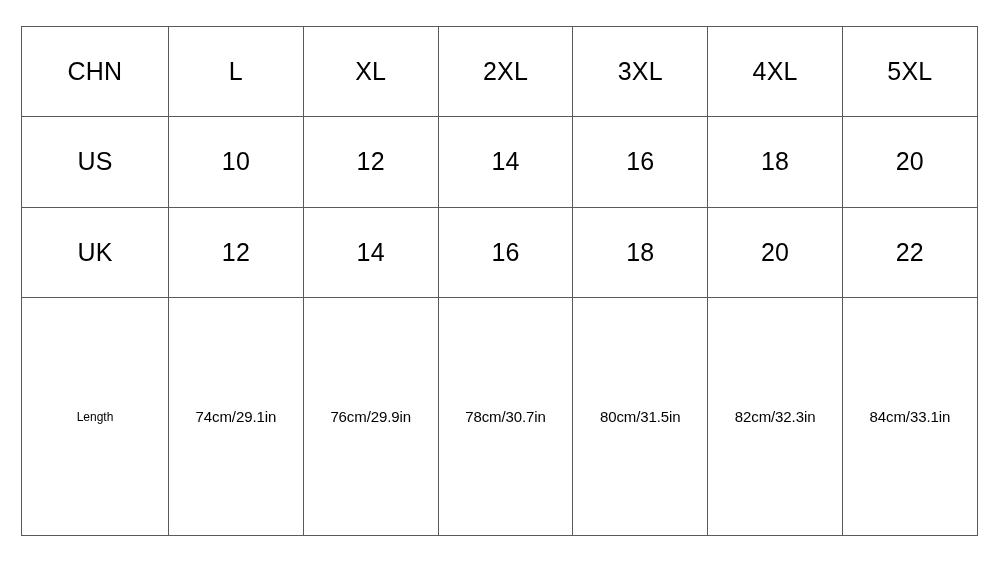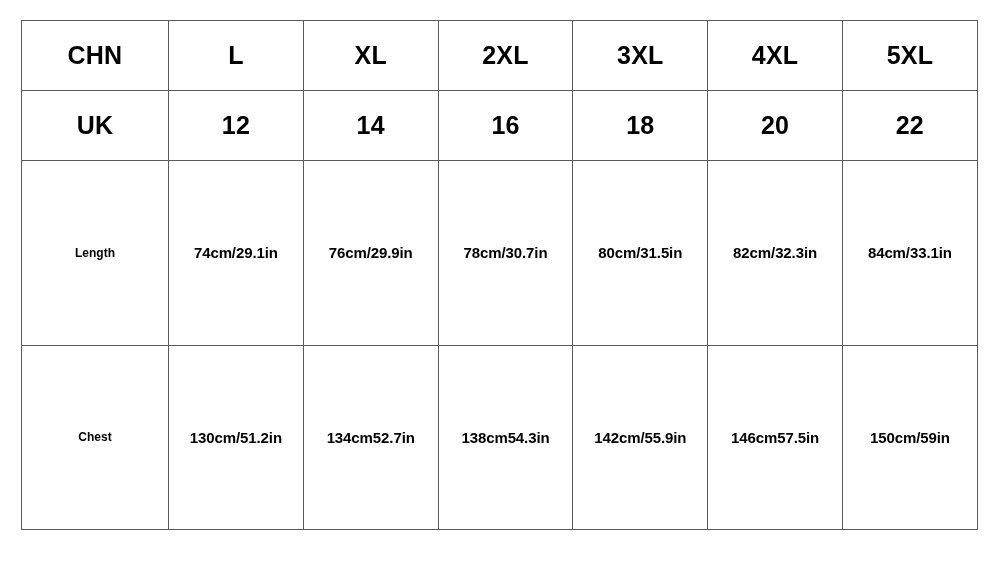--- a/index.html
+++ b/index.html
@@ -11,24 +11,23 @@
     width: 1000px;
     height: 569px;
     font-family: "Liberation Sans", sans-serif;
     color: #000000;
     overflow: hidden;
   }
 
   #size-chart-wrap {
     position: absolute;
     left: 21px;
-    top: 20px;
+    top: 26px;
     width: 956px;
     height: 510px;
-    font-weight: bold;
   }
 
   table.size-chart {
     width: 956px;
     height: 510px;
     border-collapse: collapse;
     table-layout: fixed;
   }
 
   table.size-chart col.label-col { width: 147px; }
@@ -84,20 +83,29 @@
       <tr class="header-row">
         <td class="row-label">CHN</td>
         <td>L</td>
         <td>XL</td>
         <td>2XL</td>
         <td>3XL</td>
         <td>4XL</td>
         <td>5XL</td>
       </tr>
 
+      <tr class="header-row">
+        <td class="row-label">US</td>
+        <td>10</td>
+        <td>12</td>
+        <td>14</td>
+        <td>16</td>
+        <td>18</td>
+        <td>20</td>
+      </tr>
 
       <tr class="header-row">
         <td class="row-label">UK</td>
         <td>12</td>
         <td>14</td>
         <td>16</td>
         <td>18</td>
         <td>20</td>
         <td>22</td>
       </tr>
@@ -105,27 +113,18 @@
       <tr class="measure-row">
         <td class="row-label">Length</td>
         <td class="measure-cell">74cm/29.1in</td>
         <td class="measure-cell">76cm/29.9in</td>
         <td class="measure-cell">78cm/30.7in</td>
         <td class="measure-cell">80cm/31.5in</td>
         <td class="measure-cell">82cm/32.3in</td>
         <td class="measure-cell">84cm/33.1in</td>
       </tr>
 
-      <tr class="measure-row">
-        <td class="row-label">Chest</td>
-        <td class="measure-cell">130cm/51.2in</td>
-        <td class="measure-cell">134cm52.7in</td>
-        <td class="measure-cell">138cm54.3in</td>
-        <td class="measure-cell">142cm/55.9in</td>
-        <td class="measure-cell">146cm57.5in</td>
-        <td class="measure-cell">150cm/59in</td>
-      </tr>
 
 
 
     </tbody>
   </table>
 </div>
 
 </body></html>

